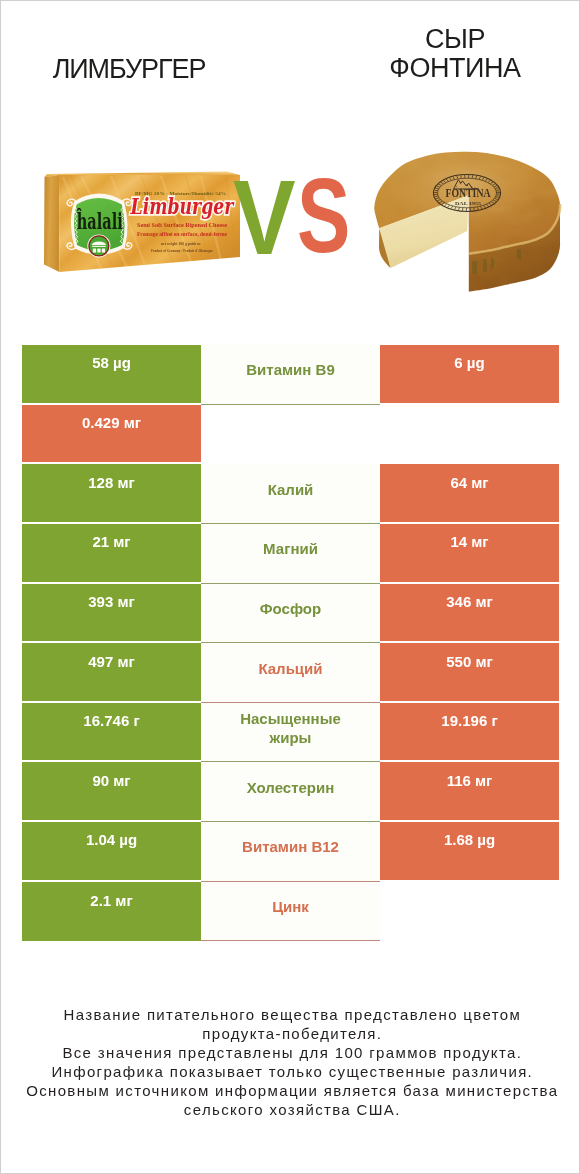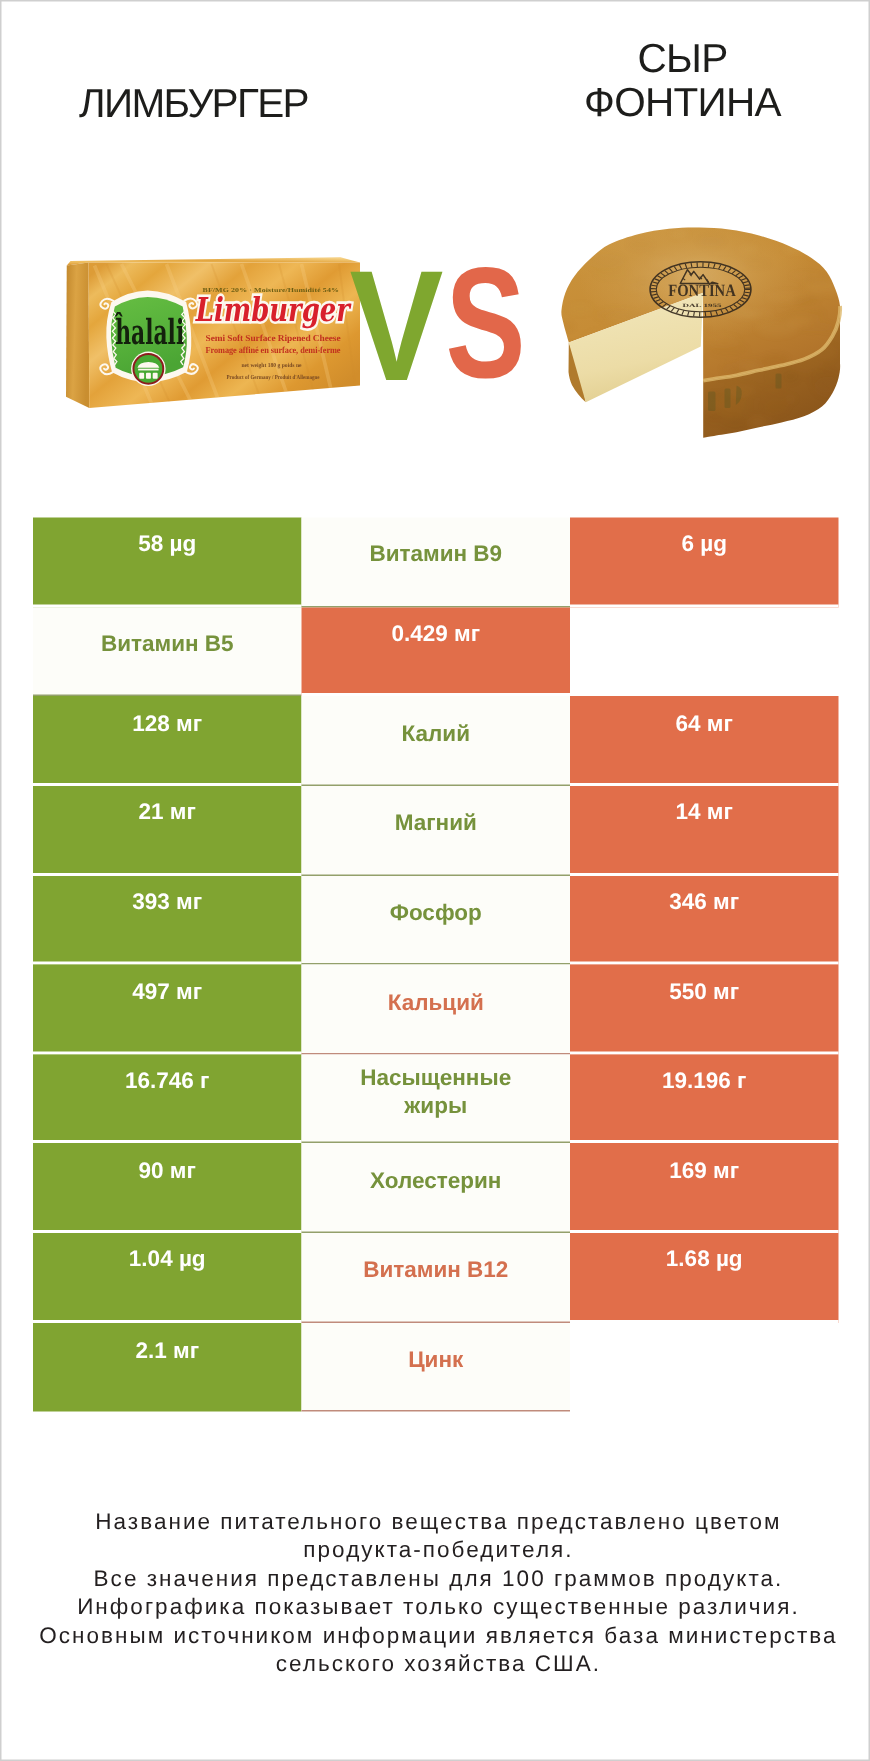--- a/index.html
+++ b/index.html
@@ -344,21 +344,20 @@
       </div>
   </div>
 
   <div class="table" id="nutrition-table">
       <div class="row green">
         <div class="cell l">58 µg</div>
         <div class="cell m green">Витамин B9</div>
         <div class="cell r">6 µg</div>
       </div>
       <div class="row green">
-        <div class="cell m green">Витамин B5</div>
         <div class="cell r">0.429 мг</div>
       </div>
       <div class="row green">
         <div class="cell l">128 мг</div>
         <div class="cell m green">Калий</div>
         <div class="cell r">64 мг</div>
       </div>
       <div class="row green">
         <div class="cell l">21 мг</div>
         <div class="cell m green">Магний</div>
@@ -375,21 +374,21 @@
         <div class="cell r">550 мг</div>
       </div>
       <div class="row green">
         <div class="cell l">16.746 г</div>
         <div class="cell m green">Насыщенные жиры</div>
         <div class="cell r">19.196 г</div>
       </div>
       <div class="row green">
         <div class="cell l">90 мг</div>
         <div class="cell m green">Холестерин</div>
-        <div class="cell r">169 мг</div>
+        <div class="cell r">116 мг</div>
       </div>
       <div class="row orange">
         <div class="cell l">1.04 µg</div>
         <div class="cell m orange">Витамин B12</div>
         <div class="cell r">1.68 µg</div>
       </div>
       <div class="row orange">
         <div class="cell l">2.1 мг</div>
         <div class="cell m orange">Цинк</div>
       </div>

